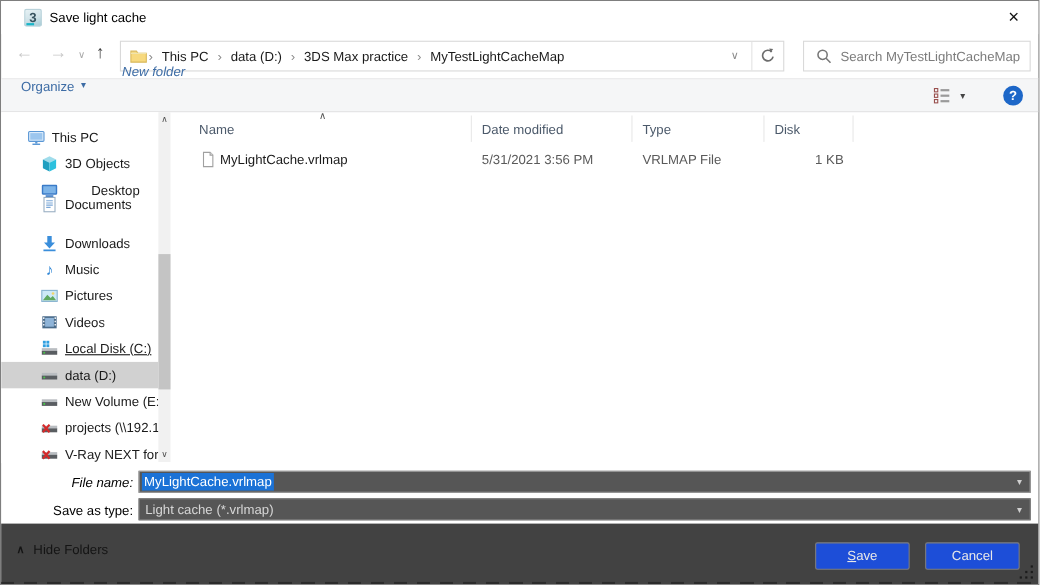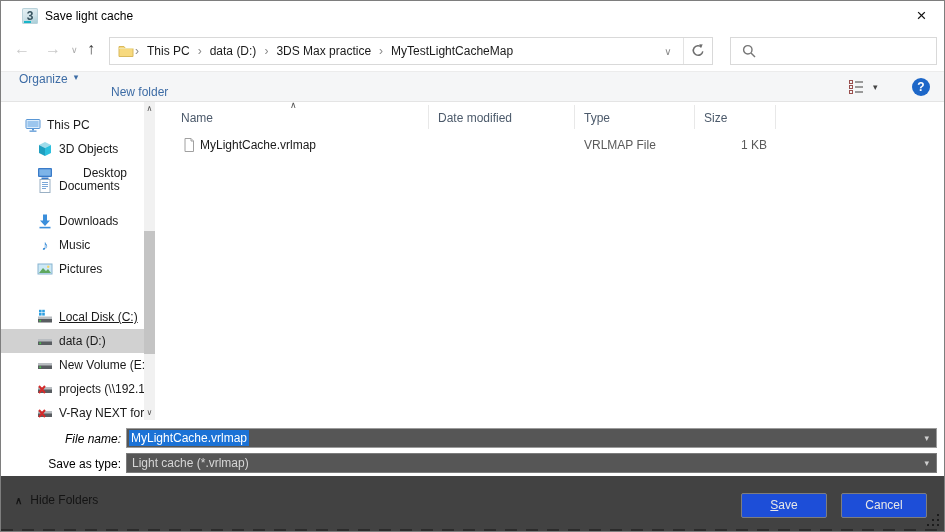--- a/index.html
+++ b/index.html
@@ -135,28 +135,29 @@
           </svg>
       </span>
     </span>
   </div>
 
   <div class="searchbox">
     <svg width="14" height="14" viewBox="0 0 14 14">
         <circle cx="5.8" cy="5.8" r="4.2" fill="none" stroke="#767676" stroke-width="1.4"></circle>
         <path d="M9 9 L13 13" stroke="#767676" stroke-width="1.4"></path>
       </svg>
+    <input type="text" placeholder="Search MyTestLightCacheMap" style="">
   </div>
 
   <div class="toolbar"></div>
   <div class="tb-btn abs" style="left:12px;top:71px;">
     <span>Organize</span>
     <span class="tb-caret">▾</span>
   </div>
-  <div class="tb-btn abs" style="left:104px;top:84px;">
+  <div class="tb-btn abs" style="left:104px;top:57px;font-style:italic;">
     <span>New folder</span>
   </div>
   <span class="view-icon" style="top:79px;">
     <span class="vr" style="top:0;"></span>
       <span class="vl" style="top:1px;"></span>
     <span class="vr" style="top:5px;"></span>
       <span class="vl" style="top:6px;"></span>
     <span class="vr" style="top:10px;"></span>
       <span class="vl" style="top:11px;"></span>
   </span>
@@ -222,20 +223,30 @@
     <div class="sb-item child" style="top:155px;">
       <span class="sb-ico">
           <svg width="16" height="16" viewBox="0 0 16 16">
             <rect x="1" y="3" width="14" height="10" fill="#cde9f6" stroke="#88b3d0"></rect>
             <polygon points="2,12 6,7 9,10 11,8 14,12" fill="#5fa85f"></polygon>
             <circle cx="11.2" cy="5.8" r="1.2" fill="#f3d46a"></circle>
           </svg>
         </span>
       <span class="sb-label">Pictures</span>
     </div>
+    <div class="sb-item child" style="top:179px;">
+      <span class="sb-ico">
+          <svg width="16" height="16" viewBox="0 0 16 16">
+            <rect x="1.5" y="2.5" width="13" height="11" fill="#4a6b8a"></rect>
+            <rect x="4" y="4" width="8" height="8" fill="#8fb4d8"></rect>
+            <path d="M2.8 3.5v9M13.2 3.5v9" stroke="#fff" stroke-width="1.2" stroke-dasharray="1.5 1.5"></path>
+          </svg>
+        </span>
+      <span class="sb-label">Videos</span>
+    </div>
     <div class="sb-item child" style="top:203px;text-decoration:underline;">
       <span class="sb-ico">
           <svg width="16" height="16" viewBox="0 0 16 16">
             <rect x="2" y="0.8" width="2.6" height="2.6" fill="#2f9fe0"></rect>
             <rect x="5.2" y="0.8" width="2.6" height="2.6" fill="#2f9fe0"></rect>
             <rect x="2" y="4" width="2.6" height="2.6" fill="#2f9fe0"></rect>
             <rect x="5.2" y="4" width="2.6" height="2.6" fill="#2f9fe0"></rect>
             <rect x="1" y="7.5" width="14" height="3" fill="#b9bdc1"></rect>
             <rect x="1" y="10" width="14" height="3.5" fill="#595d61"></rect>
             <circle cx="3.2" cy="11.7" r="1" fill="#49c24b"></circle>
@@ -295,35 +306,36 @@
   <div class="col-hdr" style="left:437px;width:130px;">
       <span>Date modified</span>
     </div>
   <div class="col-hdr" style="left:180px;width:240px;">
       <span>Name</span>
     </div>
   <div class="col-hdr" style="left:583px;width:104px;">
       <span>Type</span>
     </div>
   <div class="col-hdr" style="left:703px;width:66px;">
-      <span>Size</span>
+      <span>Disk</span>
     </div>
   <span class="col-sep" style="left:427px;"></span>
   <span class="col-sep" style="left:573px;"></span>
   <span class="col-sep" style="left:693px;"></span>
   <span class="col-sep" style="left:774px;"></span>
 
   <div class="file-row" style="left:0;width:945px;">
     <span class="cell" style="left:180px;">
       <svg width="16" height="16" viewBox="0 0 16 16">
           <path d="M4 1.5h6l2.5 2.5v10.5H4z" fill="#fff" stroke="#a0a0a0"></path>
           <path d="M10 1.5v2.5h2.5" fill="#ededed" stroke="#a0a0a0"></path>
         </svg>
     </span>
     <span class="cell" style="left:199px;">MyLightCache.vrlmap</span>
+    <span class="cell dim" style="left:437px;">5/31/2021 3:56 PM</span>
     <span class="cell dim" style="left:583px;">VRLMAP File</span>
     <span class="cell dim" style="left:694px;width:72px;justify-content:flex-end;">1 KB</span>
   </div>
 
   <span class="f-label" style="left:25px;top:431px;font-style:italic;">File name:</span>
   <div class="f-field" style="top:427px;border:1px solid #9b9b9b;">
     <span class="sel-text">MyLightCache.vrlmap</span>
     <span class="dd">▾</span>
   </div>
   <span class="f-label" style="left:25px;top:456px;">Save as type:</span>

